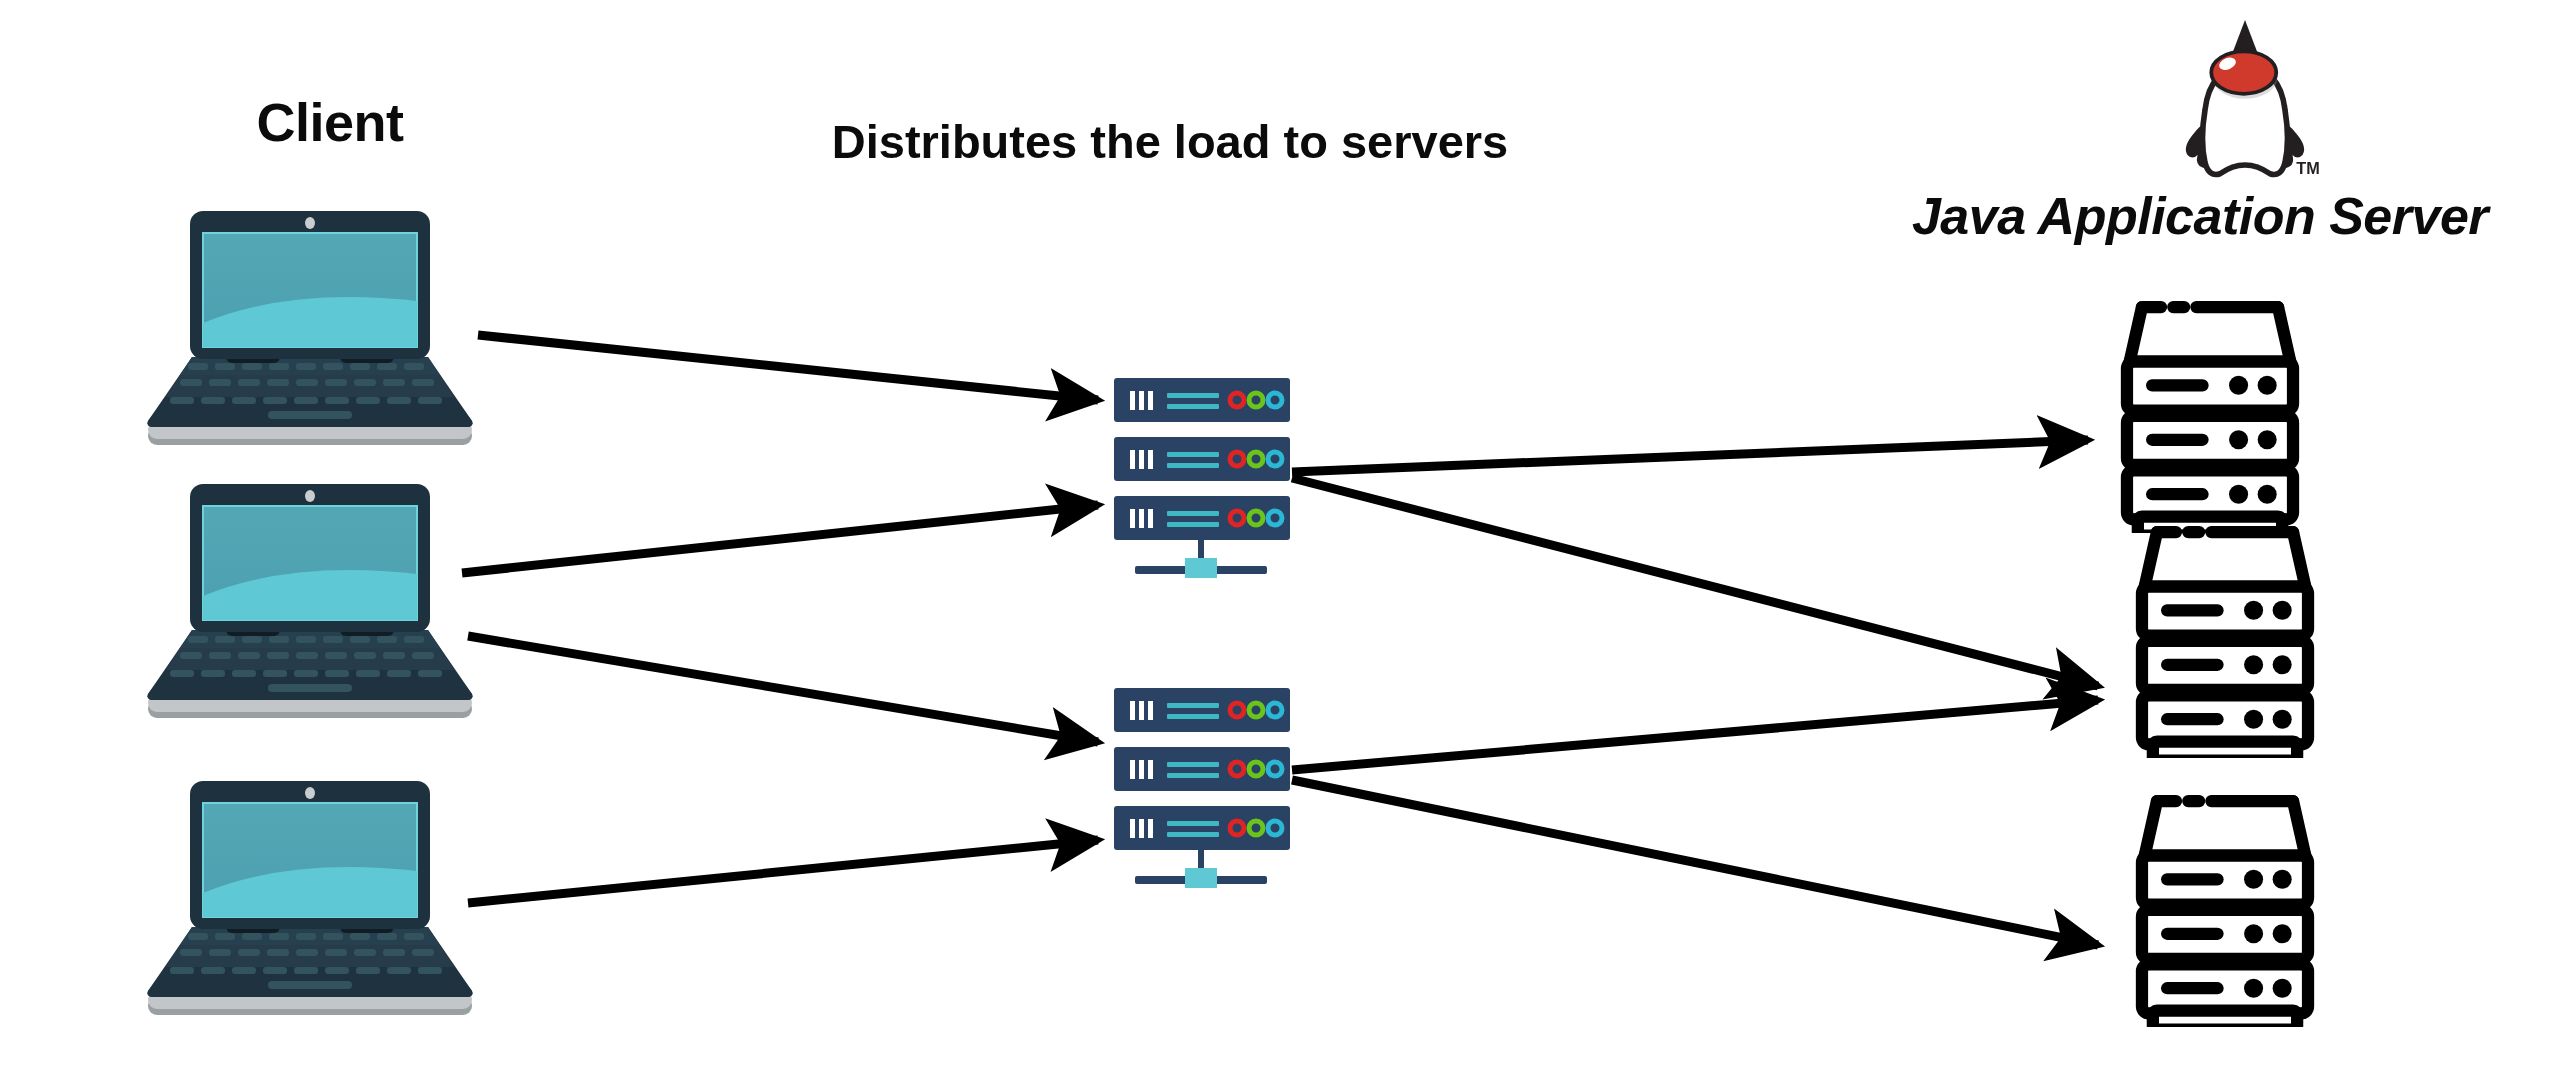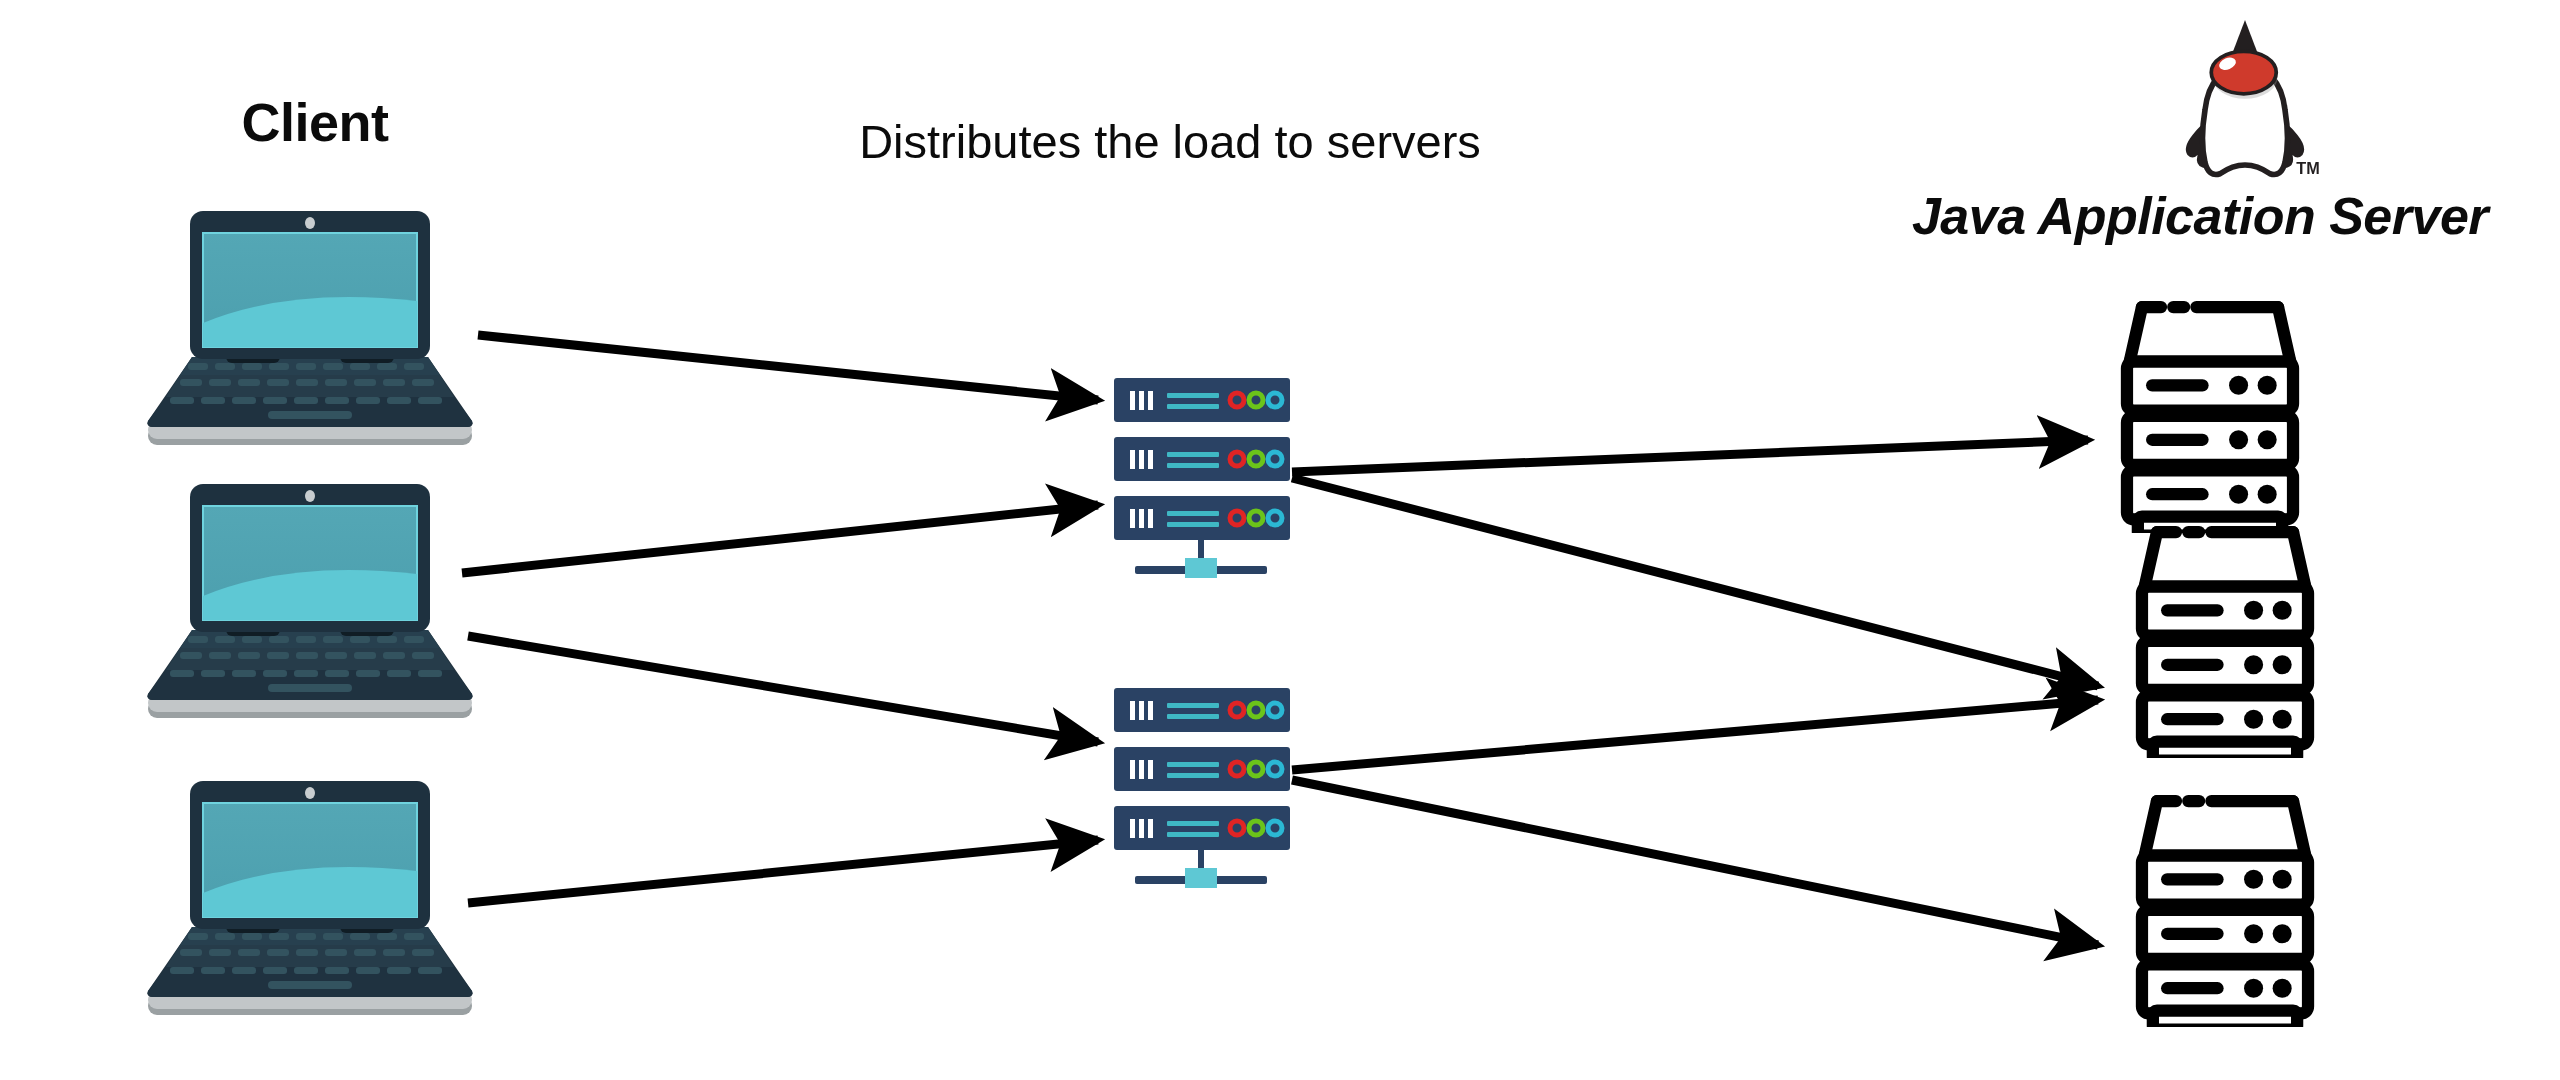--- a/index.html
+++ b/index.html
@@ -30,35 +30,36 @@
   }
   .label-bold {
     font-weight: bold;
   }
   #client-label {
     left: 0px;
     top: 95px;
     width: 630px;
     font-size: 54px;
     letter-spacing: -0.5px;
+    padding-left: 15px;
   }
   #lb-title {
     left: 735px;
     top: 50px;
     width: 870px;
     font-size: 52px;
     letter-spacing: -0.5px;
   }
   #lb-sub {
     left: 700px;
     top: 118px;
     width: 940px;
     font-size: 47px;
     line-height: 1.02;
-    font-weight: normal;
+    font-weight: bold;
   }
   #lb-sub span { display: block; }
   #jas-label {
     left: 1840px;
     top: 190px;
     width: 720px;
     font-size: 52px;
     letter-spacing: -0.5px;
     font-style: italic;
   }

